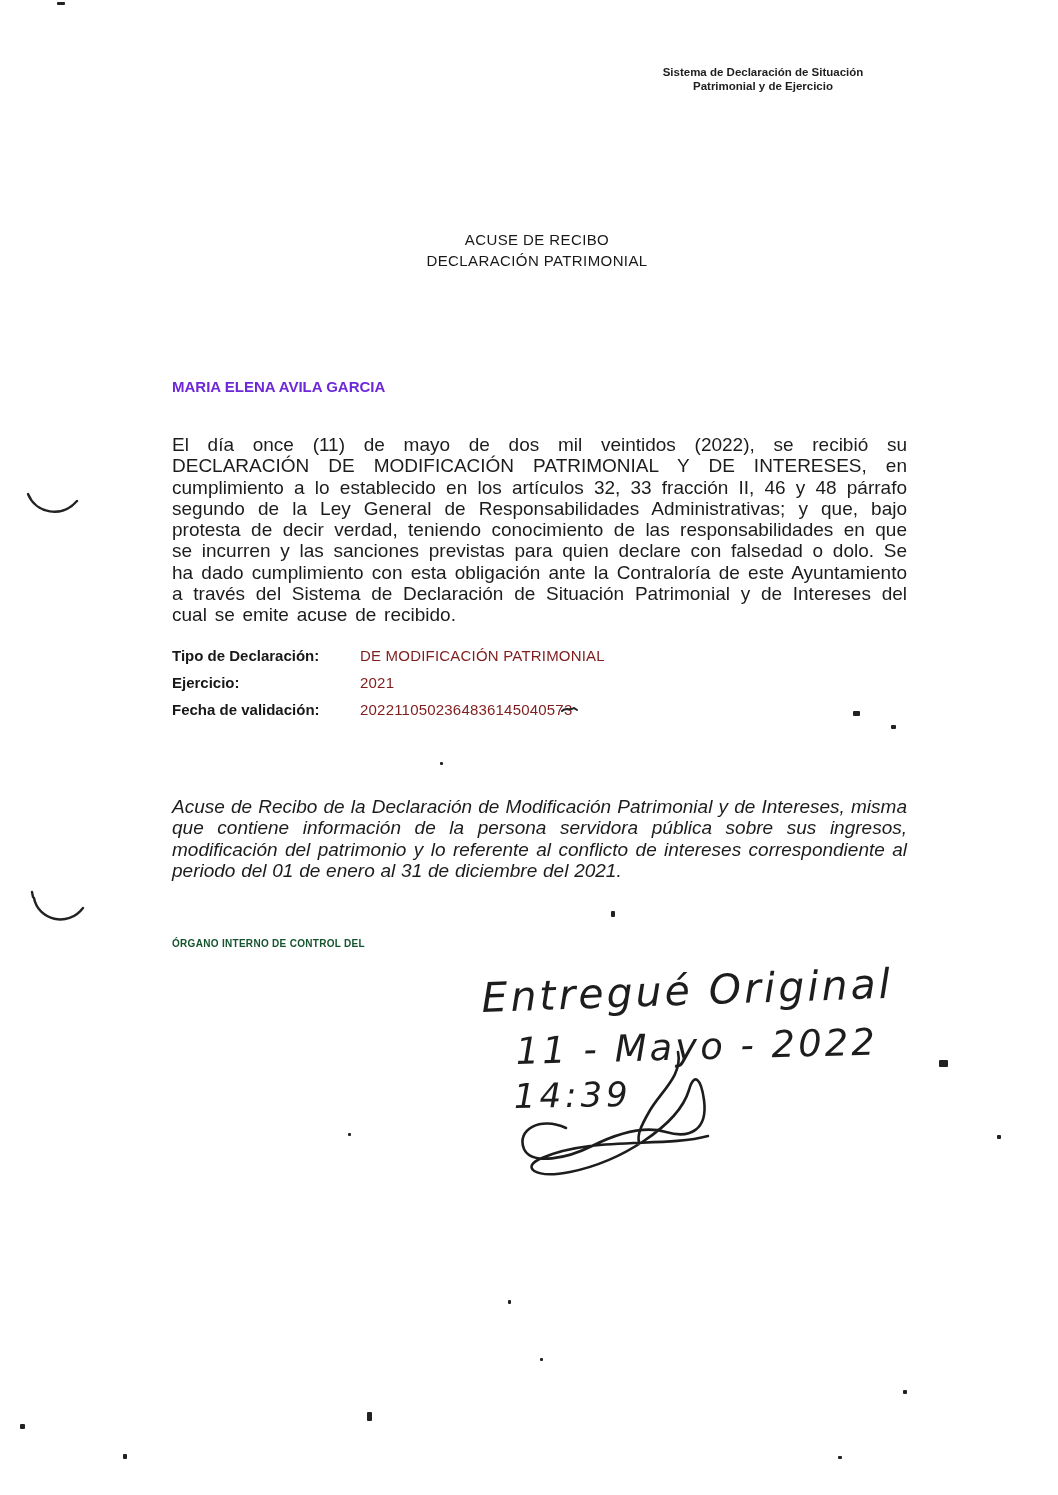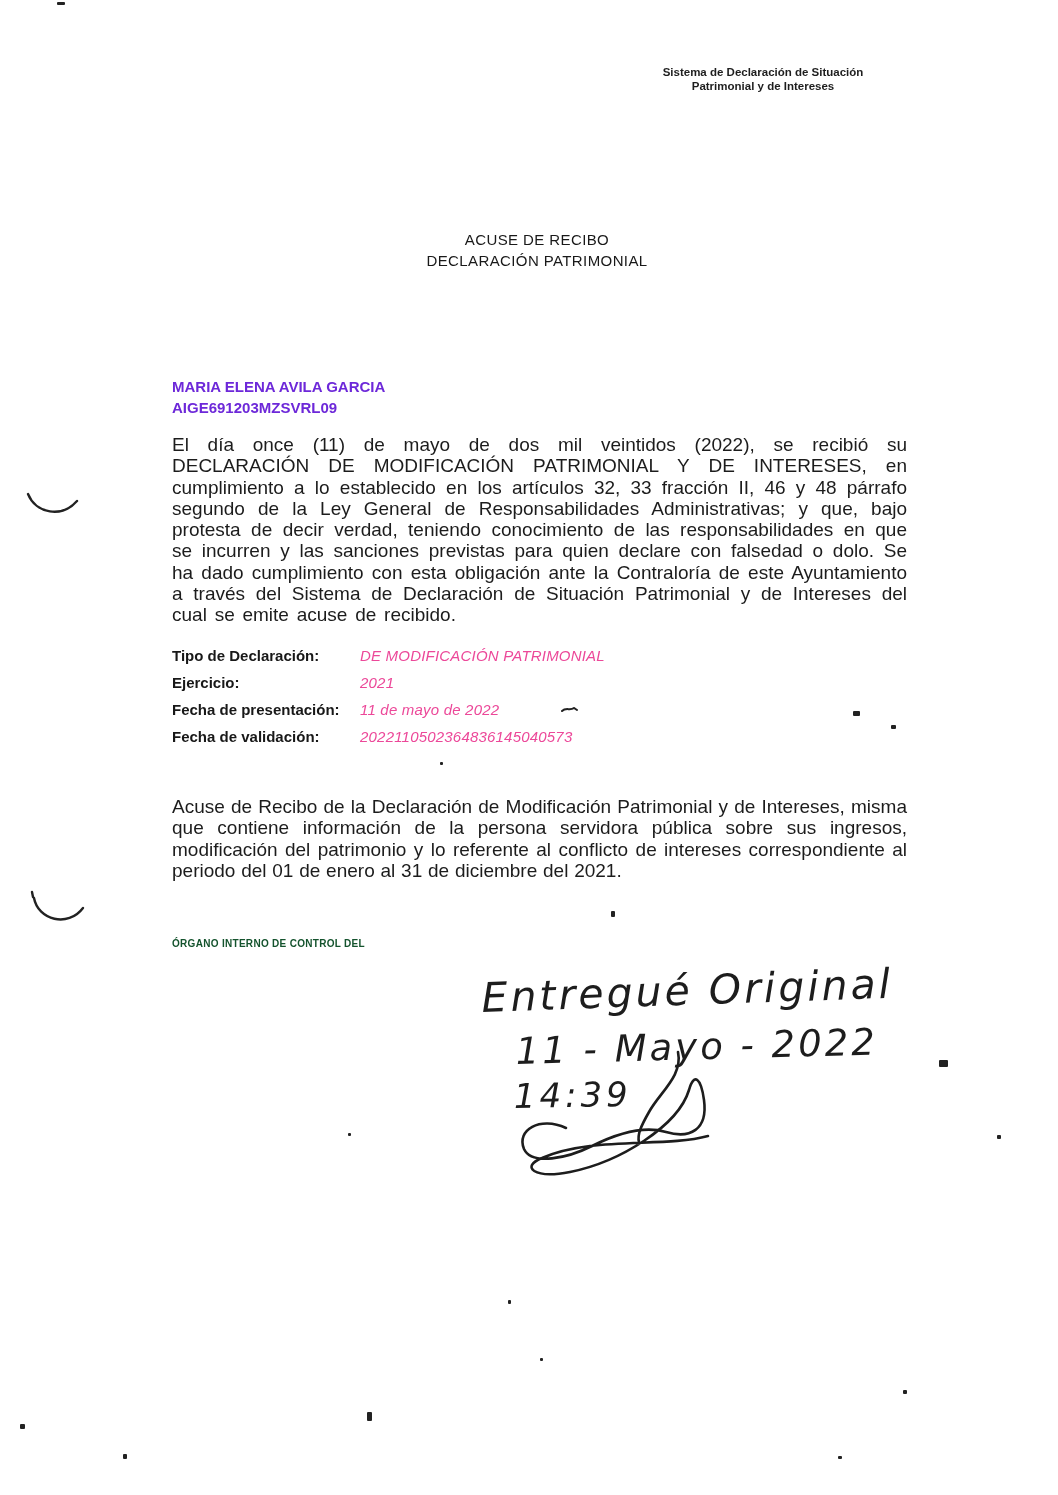--- a/index.html
+++ b/index.html
@@ -25,26 +25,26 @@
   
   .title-block{position:absolute;left:0;top:229px;width:1074px;text-align:center;
     font-size:15px;line-height:21px;color:#191919;letter-spacing:.4px;}
   
   .declarant{position:absolute;left:172px;top:376px;width:735px;
     font-size:15px;font-weight:700;line-height:21px;color:#6d28d9;}
   
   .para{position:absolute;left:172px;width:735px;font-size:19px;line-height:21.3px;
     text-align:justify;color:#1c1c1c;}
   .para1{top:434px;word-spacing:2.5px;}
-  .para2{top:796px;word-spacing:0.5px;}
+  .para2{top:796px;word-spacing:0.5px;font-style:italic;}
   
   .fields{position:absolute;left:172px;top:637px;width:735px;font-size:15px;}
   .field-row{display:flex;height:27px;align-items:flex-end;}
   .field-label{width:188px;font-weight:700;color:#181818;flex:none;}
-  .field-value{color:#ec4899;letter-spacing:.2px;font-style:italic;}
+  .field-value{color:#7f1d1d;letter-spacing:.2px;}
   
   .organ{position:absolute;left:172px;top:938px;font-size:10px;font-weight:700;
     letter-spacing:.3px;color:#14532d;}
   
   .handwriting{position:absolute;left:468px;top:958px;}
   .hw{font-family:"DejaVu Sans",sans-serif;font-style:italic;fill:#1d1d1d;}
   .hw1{font-size:41px;letter-spacing:3px;}
   .hw2{font-size:37px;letter-spacing:3px;}
   .hw3{font-size:34px;letter-spacing:4px;}
   .sig{fill:none;stroke:#1d1d1d;stroke-width:2.6;stroke-linecap:round;}
@@ -56,48 +56,43 @@
   .tilde-mark path{fill:none;stroke:#222;stroke-width:2;stroke-linecap:round;}
 </style>
 </head>
 <body>
 
 <div class="page">
 
   <div class="logo">
     <div class="logo-tagline">
       <div>Sistema de Declaración de Situación</div>
-      <div>Patrimonial y de Intereses</div>
+      <div>Patrimonial y de Ejercicio</div>
     </div>
   </div>
 
   <div class="title-block">
     <div>ACUSE DE RECIBO</div>
     <div>DECLARACIÓN PATRIMONIAL</div>
   </div>
 
   <div class="declarant">
     <div>MARIA ELENA AVILA GARCIA</div>
-    <div>AIGE691203MZSVRL09</div>
   </div>
 
   <div class="para para1">El día once (11) de mayo de dos mil veintidos (2022), se recibió su DECLARACIÓN DE MODIFICACIÓN PATRIMONIAL Y DE INTERESES, en cumplimiento a lo establecido en los artículos 32, 33 fracción II, 46 y 48 párrafo segundo de la Ley General de Responsabilidades Administrativas; y que, bajo protesta de decir verdad, teniendo conocimiento de las responsabilidades en que se incurren y las sanciones previstas para quien declare con falsedad o dolo. Se ha dado cumplimiento con esta obligación ante la Contraloría de este Ayuntamiento a través del Sistema de Declaración de Situación Patrimonial y de Intereses del cual se emite acuse de recibido.</div>
 
   <div class="fields">
     <div class="field-row">
       <span class="field-label">Tipo de Declaración:</span>
       <span class="field-value">DE MODIFICACIÓN PATRIMONIAL</span>
     </div>
     <div class="field-row">
       <span class="field-label">Ejercicio:</span>
       <span class="field-value">2021</span>
-    </div>
-    <div class="field-row">
-      <span class="field-label">Fecha de presentación:</span>
-      <span class="field-value">11 de mayo de 2022</span>
     </div>
     <div class="field-row">
       <span class="field-label">Fecha de validación:</span>
       <span class="field-value">2022110502364836145040573</span>
     </div>
   </div>
 
   <div class="para para2">Acuse de Recibo de la Declaración de Modificación Patrimonial y de Intereses, misma que contiene información de la persona servidora pública sobre sus ingresos, modificación del patrimonio y lo referente al conflicto de intereses correspondiente al periodo del 01 de enero al 31 de diciembre del 2021.</div>
 
   <div class="organ">ÓRGANO INTERNO DE CONTROL DEL</div>

